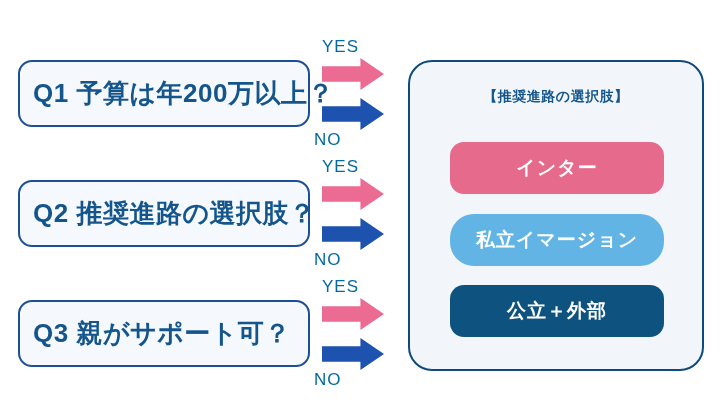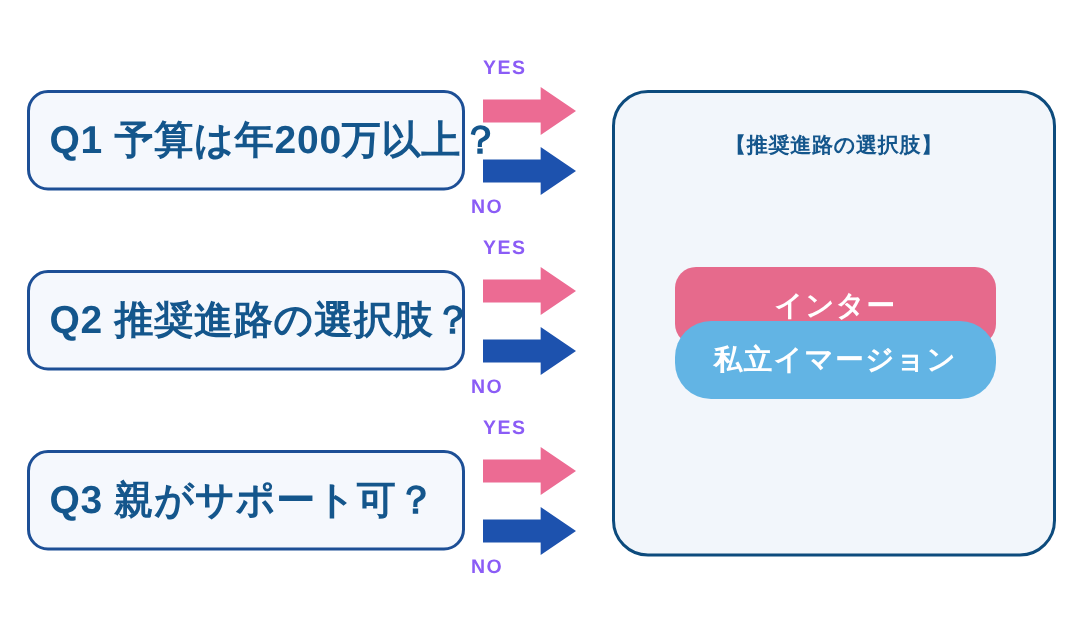--- a/index.html
+++ b/index.html
@@ -12,42 +12,42 @@
   .qg0{top:0;}
   .qg1{top:120px;}
   .qg2{top:240px;}
 
   .qbox{position:absolute;left:18px;top:60px;width:292px;height:67px;
         box-sizing:border-box;background:#F5F8FD;border:2px solid #1D4F96;
         border-radius:14px;display:flex;align-items:center;}
   .qtext{padding-left:13px;font-size:26px;font-weight:bold;color:#14568C;
          letter-spacing:0.5px;white-space:nowrap;}
 
-  .lab{position:absolute;font-size:13px;font-weight:700;color:#8b5cf6;
+  .lab{position:absolute;font-size:17px;font-weight:400;color:#0369a1;
        letter-spacing:1px;line-height:1;}
   .lab.yes{left:322px;top:38px;}
   .lab.no{left:314px;top:131px;}
 
   .arrow{position:absolute;width:62px;height:32px;
          clip-path:polygon(0 26%,62% 26%,62% 0,100% 50%,62% 100%,62% 74%,0 74%);}
   .arrow.yes-arrow{left:322px;top:58px;background:#EC6B93;}
   .arrow.no-arrow{left:322px;top:98px;background:#1D52AE;}
 
   
   .panel{position:absolute;left:408px;top:60px;width:296px;height:311px;
          box-sizing:border-box;background:#F2F6FB;border:2.5px solid #0D4B7D;
          border-radius:24px;}
   .panel-title{position:absolute;top:26px;left:0;width:100%;text-align:center;
                font-size:14px;font-weight:bold;color:#14568C;letter-spacing:0.5px;
                white-space:nowrap;}
   .opt{position:absolute;left:40px;width:214px;height:52px;border-radius:14px;
        display:flex;align-items:center;justify-content:center;
        font-size:19px;font-weight:bold;color:#FFFFFF;letter-spacing:1px;
        white-space:nowrap;}
-  .opt1{top:80px;margin-top:36px;}
+  .opt1{top:80px;}
   .opt2{top:152px;border-radius:24px;}
   .opt3{top:223px;}
 </style>
 </head>
 <body>
 
 <div class="canvas">
 
   <div class="qgroup qg0">
     <div class="qbox">
@@ -76,15 +76,16 @@
     <span class="lab yes">YES</span>
     <div class="arrow yes-arrow" style="background: rgb(236, 107, 147);"></div>
     <div class="arrow no-arrow" style="background: rgb(29, 82, 174);"></div>
     <span class="lab no">NO</span>
   </div>
 
   <div class="panel">
     <div class="panel-title">【推奨進路の選択肢】</div>
     <div class="opt opt1" style="background: rgb(230, 106, 140);">インター</div>
     <div class="opt opt2" style="background: rgb(98, 180, 228);">私立イマージョン</div>
+    <div class="opt opt3" style="background: rgb(14, 82, 127);">公立＋外部</div>
   </div>
 
 </div>
 
 </body></html>

